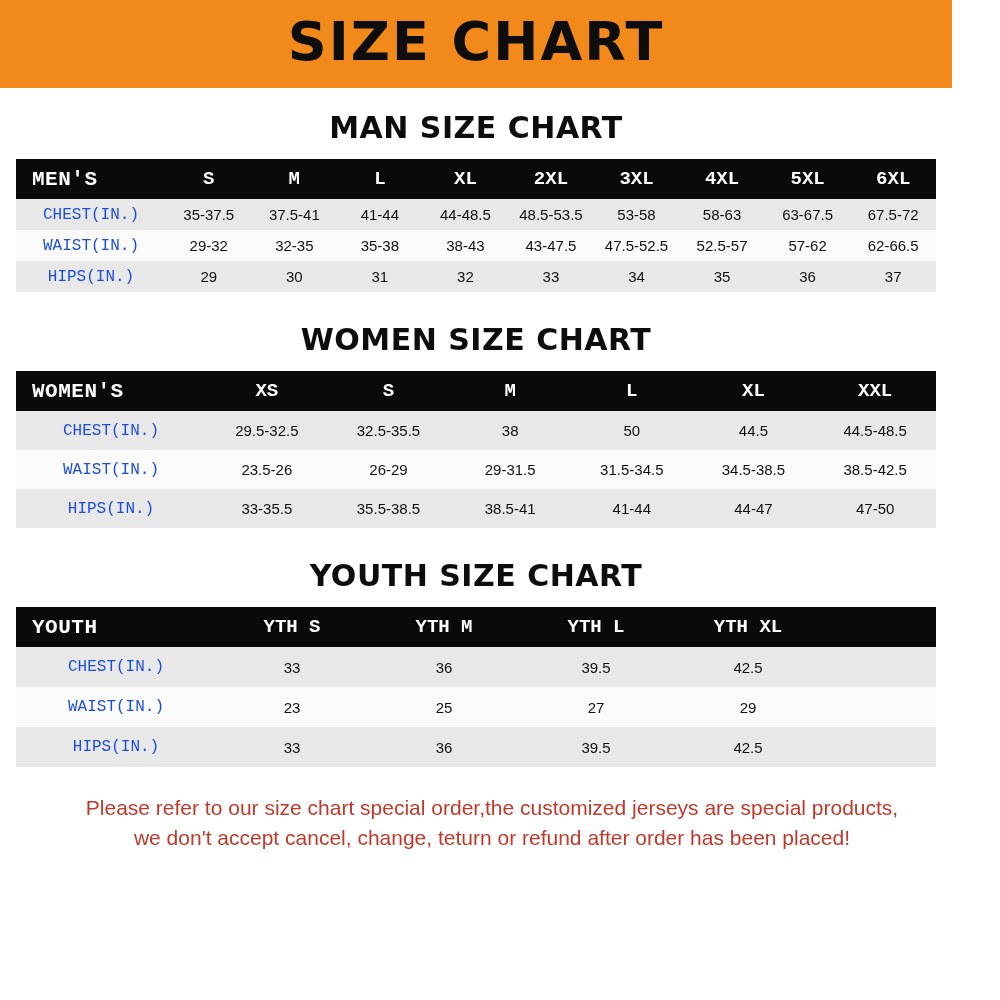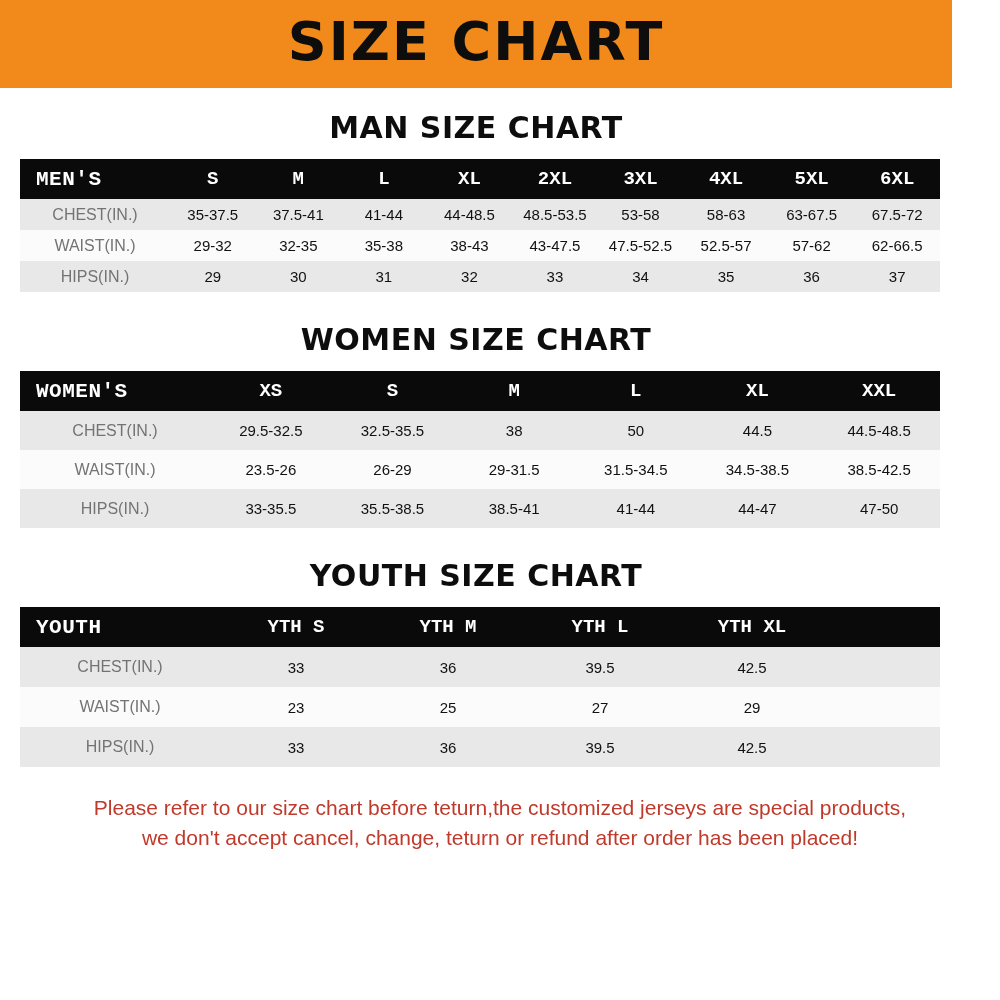--- a/index.html
+++ b/index.html
@@ -38,21 +38,21 @@
     font-weight: bold;
     font-size: 54px;
     letter-spacing: 2px;
     color: #0d0d0d;
     line-height: 1;
     padding-bottom: 4px;
   }
   
   .content {
     flex: 1;
-    padding: 0 20px;
+    padding: 0 12px;
     box-sizing: border-box;
   }
   .section {
     width: 100%;
   }
   .section-title {
     text-align: center;
     font-family: "DejaVu Sans", sans-serif;
     font-weight: bold;
     font-size: 30px;
@@ -94,22 +94,22 @@
     padding-left: 16px;
     font-size: 21px;
     letter-spacing: 0.5px;
   }
   
   table.size-table tbody tr.odd td { background: #e8e8e8; }
   table.size-table tbody tr.even td { background: #fbfbfb; }
   table.size-table tbody td.rowlabel {
     text-align: center;
     font-size: 16px;
-    color: #737373;
-    font-family: Liberation Sans, sans-serif;
+    color: #1d4ed8;
+    font-family: Liberation Mono, monospace;
   }
   table.size-table tbody td {
     font-size: 15px;
   }
   .men-table tbody td { height: 31px; }
   .women-table tbody td { height: 39px; font-size: 16px; }
   .women-table thead th { height: 48px; font-size: 21px; }
   .women-table thead th.corner { font-size: 23px; }
   .youth-table tbody td { height: 40px; font-size: 16px; }
   .youth-table thead th { height: 46px; font-size: 20px; }
@@ -291,18 +291,18 @@
             <td>36</td>
             <td>39.5</td>
             <td>42.5</td>
             <td></td>
           </tr>
         </tbody>
       </table>
     </div>
 
     <div class="note">
-      <div>Please refer to our size chart before teturn,the customized jerseys are special products,</div>
+      <div>Please refer to our size chart special order,the customized jerseys are special products,</div>
       <div>we don't accept cancel, change, teturn or refund after order has been placed!</div>
     </div>
 
   </div>
 </div>
 
 </body></html>

